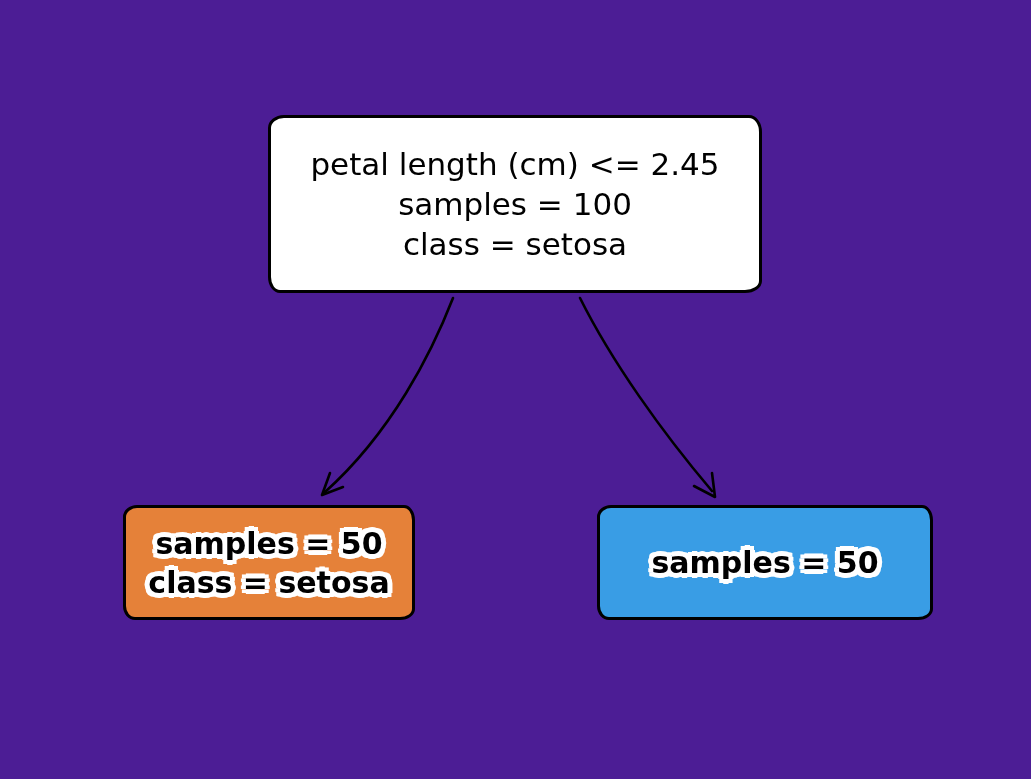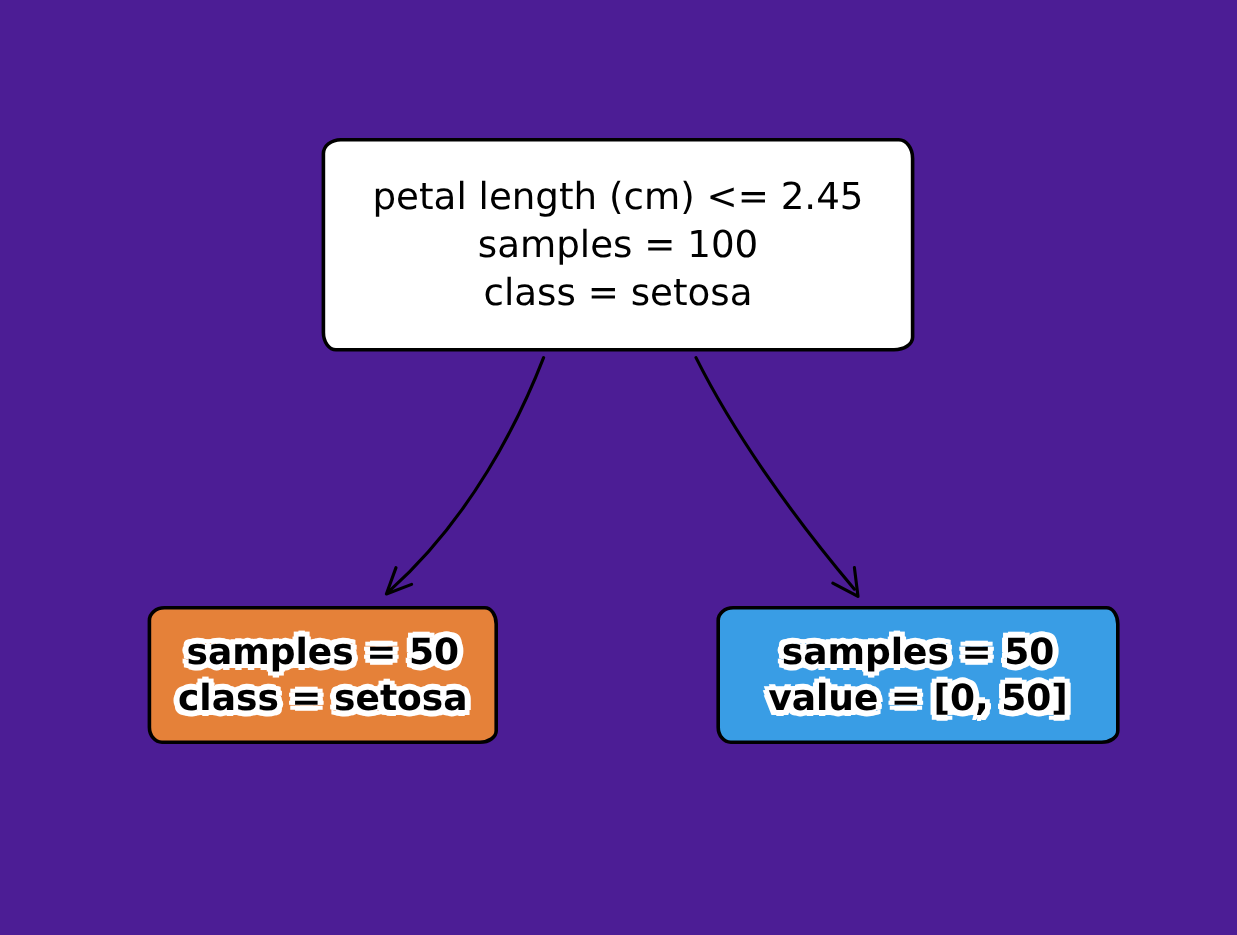--- a/index.html
+++ b/index.html
@@ -83,16 +83,15 @@
     <div class="line">class = setosa</div>
   </div>
 
   <div class="node leaf leaf-left halo" style="background-color: rgb(229, 129, 57);">
     <div class="line">samples = 50</div>
     <div class="line">class = setosa</div>
   </div>
 
   <div class="node leaf leaf-right halo" style="background-color: rgb(57, 157, 229);">
     <div class="line">samples = 50</div>
-    <div class="line">value = [0, 50]</div>
   </div>
 
 </div>
 
 </body></html>

